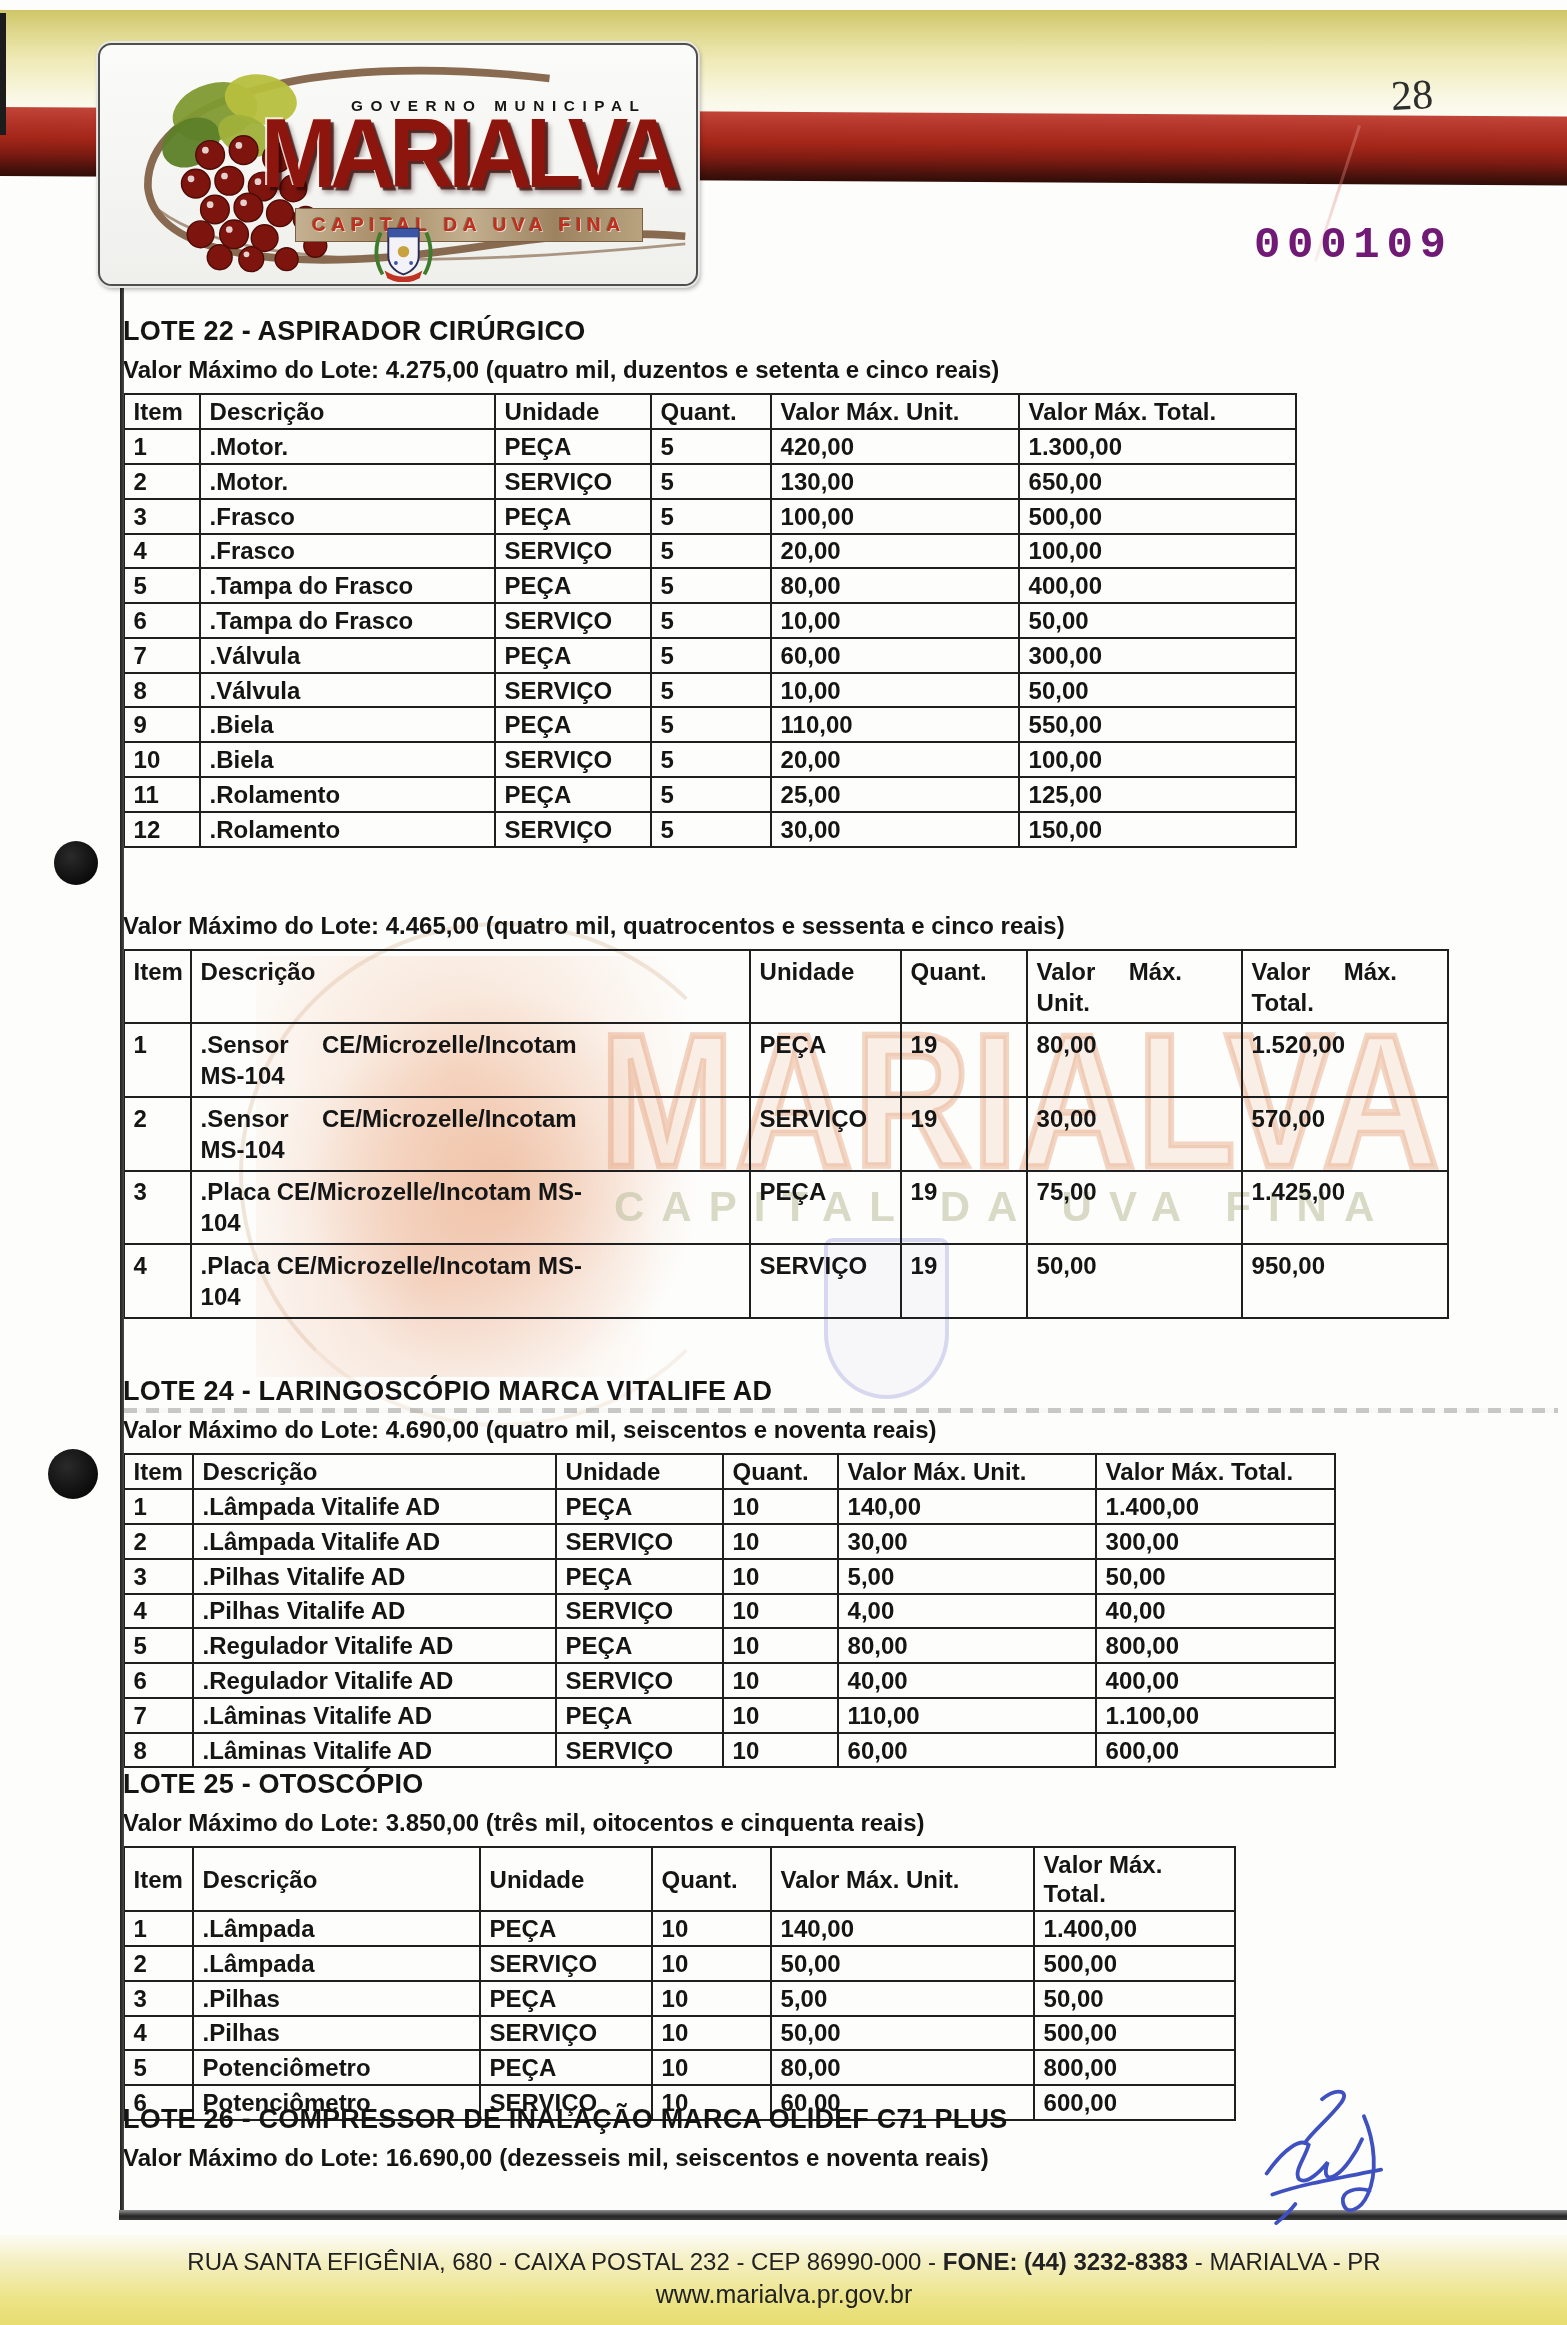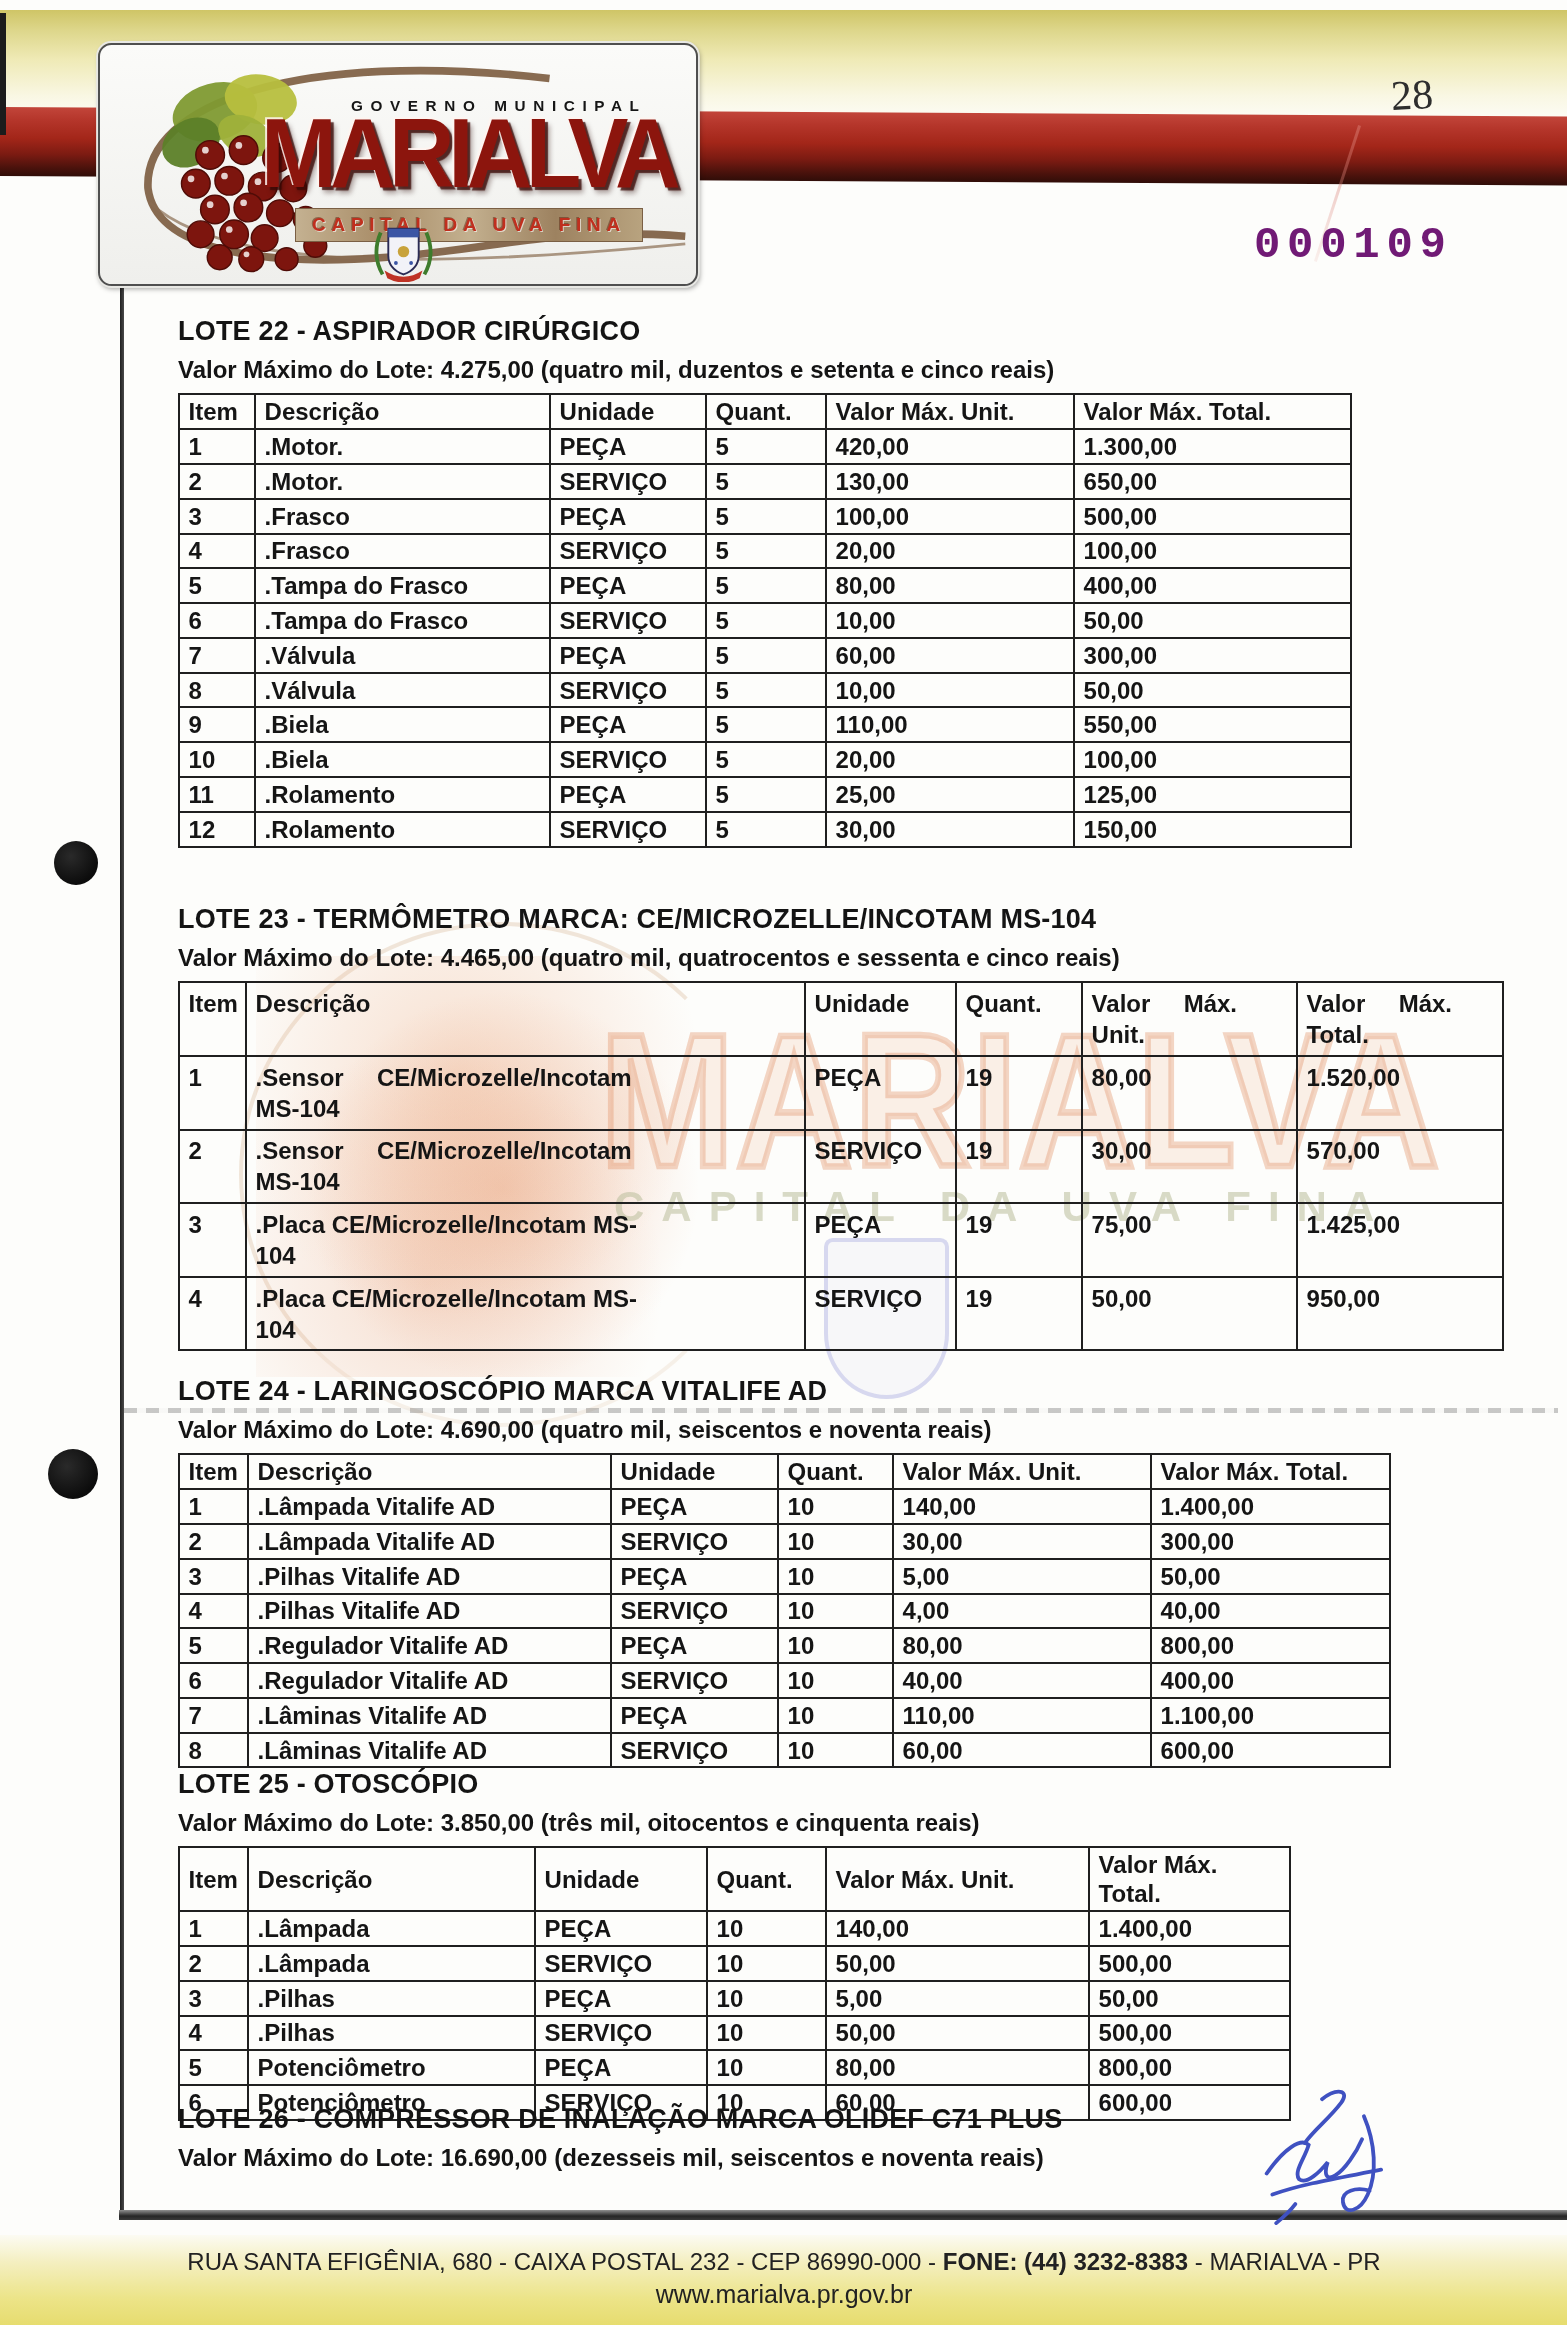--- a/index.html
+++ b/index.html
@@ -59,21 +59,21 @@
   .wm-grapes{left:256px;top:956px;width:449px;height:421px;
     background:radial-gradient(circle at 45% 28%,rgba(233,152,102,.30),rgba(233,152,102,0) 62%),
                radial-gradient(circle at 55% 55%,rgba(227,136,88,.34),rgba(227,136,88,0) 58%),
                radial-gradient(circle at 38% 78%,rgba(227,136,88,.26),rgba(227,136,88,0) 55%);}
   .wm-arc{left:239px;top:922px;width:516px;height:497px;border:4.8px solid rgba(213,175,140,.30);
     border-radius:50%;border-right-color:transparent;border-bottom-color:rgba(213,175,140,.16);}
   .wm-crest{left:824px;top:1238px;width:117px;height:153px;border:4.8px solid rgba(150,152,216,.33);
     border-radius:9.6px 9.6px 55% 55%/9.6px 9.6px 45% 45%;background:rgba(205,208,238,.12);}
 
   
-  .lot{position:absolute;left:132px;z-index:2;padding-left:46px;}
+  .lot{position:absolute;left:123px;z-index:2;}
   #s22{top:315px;} #s23{top:903px;} #s24{top:1375px;} #s25{top:1768px;} #s26{top:2103px;}
   .lot-title{font-size:27px;font-weight:700;line-height:32.5px;letter-spacing:0.2px;color:#141414;}
   .lot-sub{font-size:24px;font-weight:700;line-height:32.5px;margin-top:6.7px;color:#141414;}
   .lot-table{border-collapse:collapse;table-layout:fixed;margin-top:6.7px;background:transparent;}
   .lot-table th,.lot-table td{border:2.9px solid #1f1f1f;padding:1.9px 8.6px;font-size:24px;font-weight:700;
     text-align:left;color:#151515;height:34px;box-sizing:border-box;vertical-align:middle;line-height:29px;overflow:hidden;}
   .t22{width:1172px;} .t23{width:1324px;} .t24{width:1211px;} .t25{width:1111px;}
   .t23 th,.t23 td{white-space:pre-line;vertical-align:top;height:auto;padding:4.8px 8.6px;line-height:31px;}
 
   
@@ -286,21 +286,20 @@
             <td>SERVIÇO</td>
             <td>5</td>
             <td>30,00</td>
             <td>150,00</td>
           </tr>
         </tbody>
     </table>
   </section>
 
   <section class="lot" id="s23">
-    <div class="lot-title">LOTE 23 - TERMÔMETRO MARCA: CE/MICROZELLE/INCOTAM MS-104</div>
     <div class="lot-sub">Valor Máximo do Lote: 4.465,00 (quatro mil, quatrocentos e sessenta e cinco reais)</div>
     <table class="lot-table t23">
       <colgroup>
           <col style="width:67px">
           <col style="width:559px">
           <col style="width:151px">
           <col style="width:126px">
           <col style="width:215px">
           <col style="width:206px">
         </colgroup>

